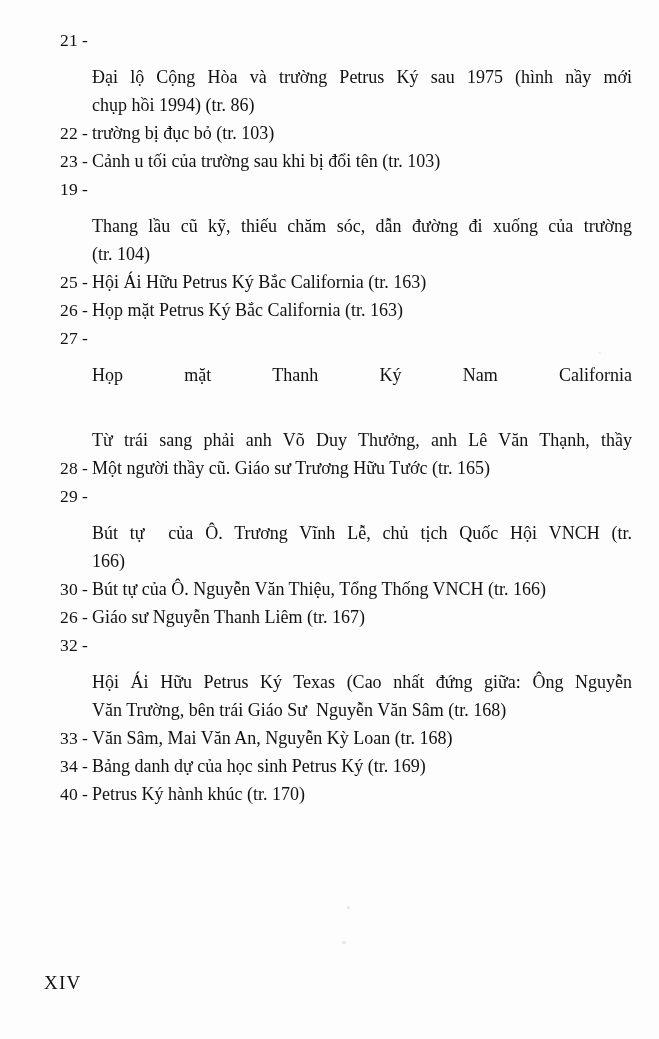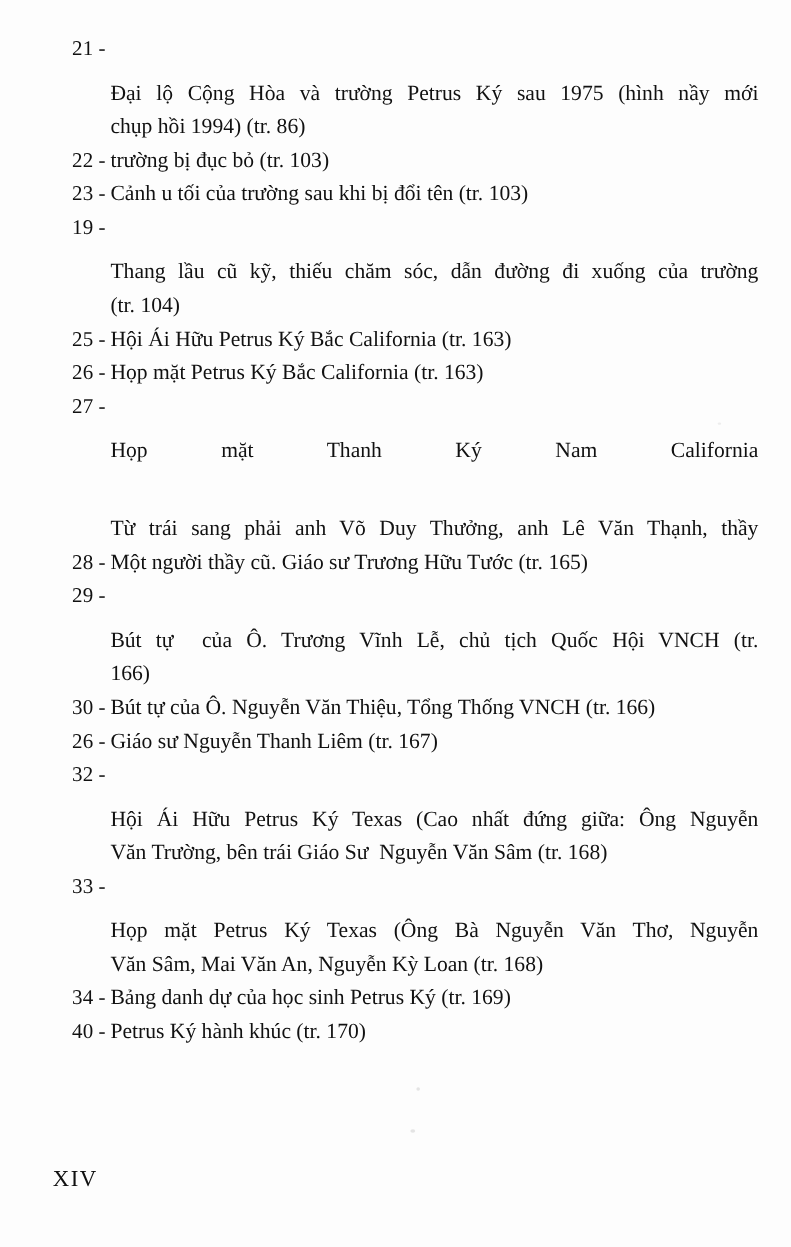--- a/index.html
+++ b/index.html
@@ -184,21 +184,20 @@
         <span class="entry-dash">-</span>
         <div class="entry-body">
           <span class="entry-line justify tight">Hội Ái Hữu Petrus Ký Texas (Cao nhất đứng giữa: Ông Nguyễn</span>
           <span class="entry-line">Văn Trường, bên trái Giáo Sư  Nguyễn Văn Sâm (tr. 168)</span>
         </div>
       </div>
       <div class="entry">
         <span class="entry-num">33</span>
         <span class="entry-dash">-</span>
         <div class="entry-body">
-          <span class="entry-line justify tight">Họp mặt Petrus Ký Texas (Ông Bà Nguyễn Văn Thơ, Nguyễn</span>
           <span class="entry-line">Văn Sâm, Mai Văn An, Nguyễn Kỳ Loan (tr. 168)</span>
         </div>
       </div>
       <div class="entry">
         <span class="entry-num">34</span>
         <span class="entry-dash">-</span>
         <div class="entry-body">
           <span class="entry-line">Bảng danh dự của học sinh Petrus Ký (tr. 169)</span>
         </div>
       </div>

